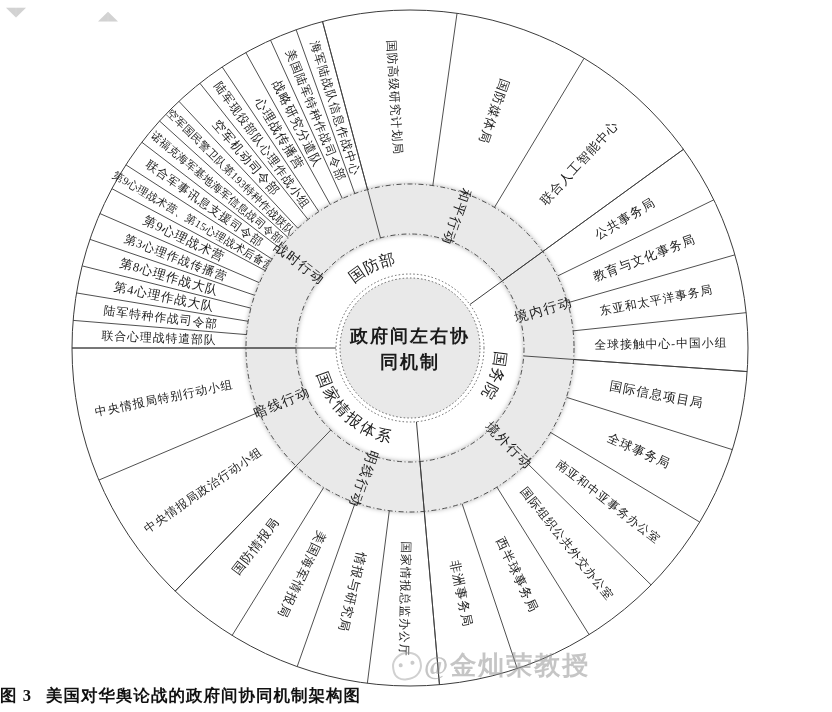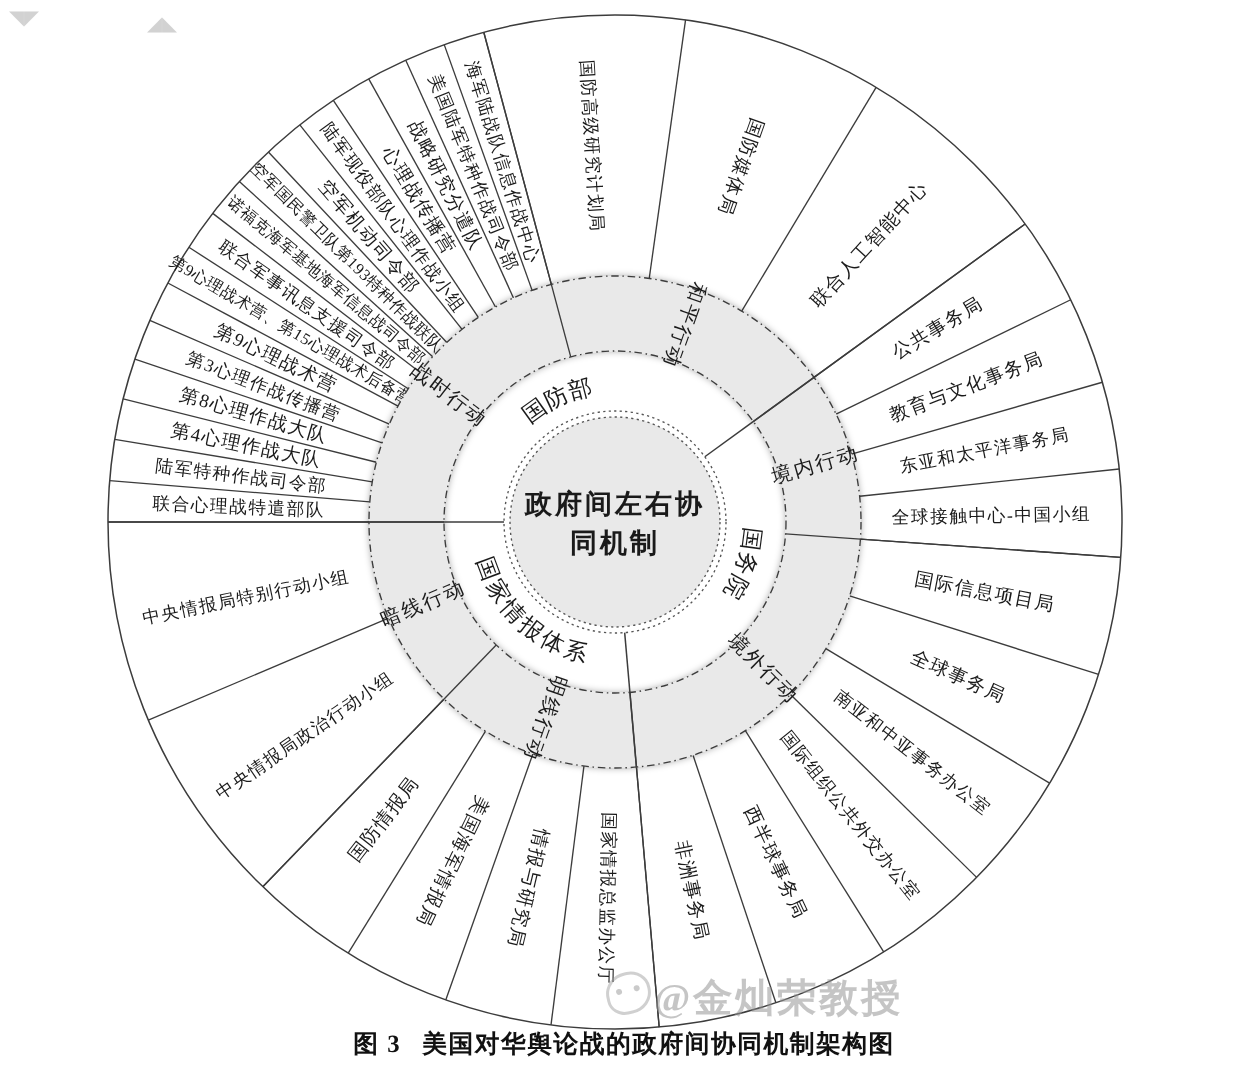--- a/index.html
+++ b/index.html
@@ -1,22 +1,22 @@
 <!DOCTYPE html>
 <html><head>
 <meta charset="utf-8">
 <style>
   html,body{margin:0;padding:0;background:#ffffff;}
   .stage{position:relative;width:832px;height:712px;background:#ffffff;overflow:hidden;
          font-family:"Liberation Serif","DejaVu Serif",serif;}
   svg{position:absolute;left:0;top:0;}
-  .caption{position:absolute;left:0;right:0;top:685px;text-align:center;
+  .caption{position:absolute;left:0;right:0;top:685px;text-align:left;
            font-weight:bold;font-size:16.5px;color:#111;letter-spacing:1px;}
   .caption .fig{margin-right:14px;}
-  .watermark{position:absolute;left:404px;top:648px;display:flex;
+  .watermark{position:absolute;left:392px;top:648px;display:flex;align-items:center;
              color:rgba(150,150,150,0.55);font-weight:bold;font-size:26px;
              letter-spacing:2px;pointer-events:none;font-family:Liberation Serif, serif;}
   .wm-icon{width:26px;height:24px;border:2.5px solid rgba(150,150,150,0.45);
            border-radius:50% 45% 50% 40%;margin-right:2px;position:relative;transform:rotate(-12deg);}
   .wm-icon:before{content:"";position:absolute;left:5px;top:8px;width:4px;height:4px;
            border-radius:50%;background:rgba(150,150,150,0.5);}
   .wm-icon:after{content:"";position:absolute;right:5px;top:8px;width:4px;height:4px;
            border-radius:50%;background:rgba(150,150,150,0.5);}
   .corner-art{position:absolute;color:#d2d2d2;font-size:13px;user-select:none;}
 </style>

